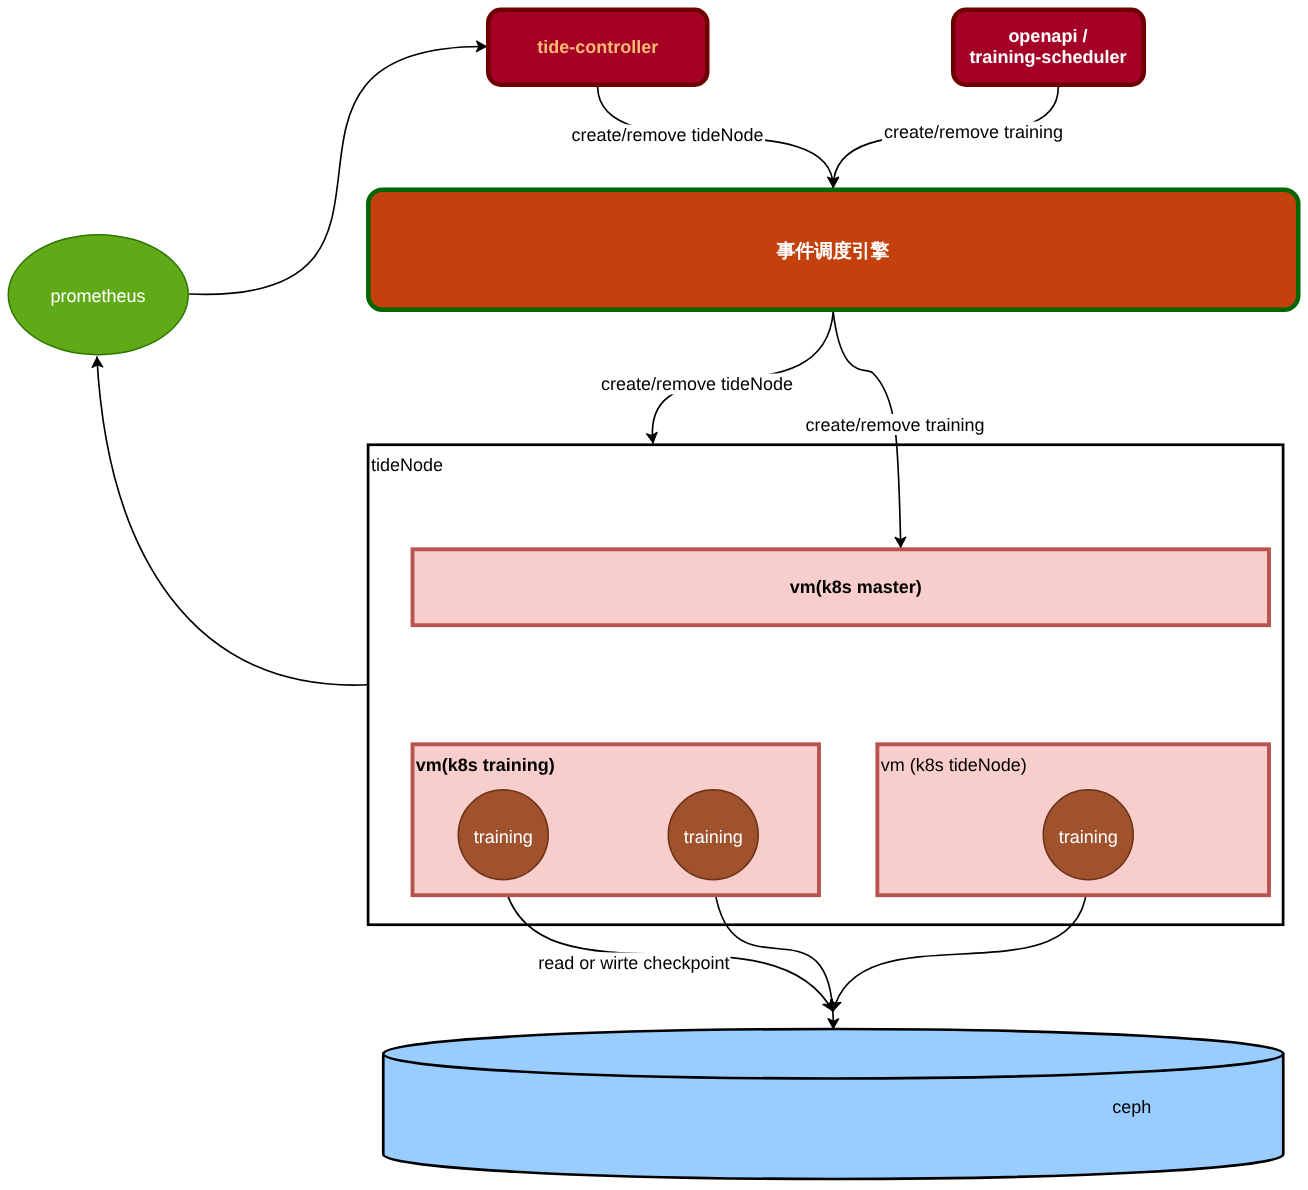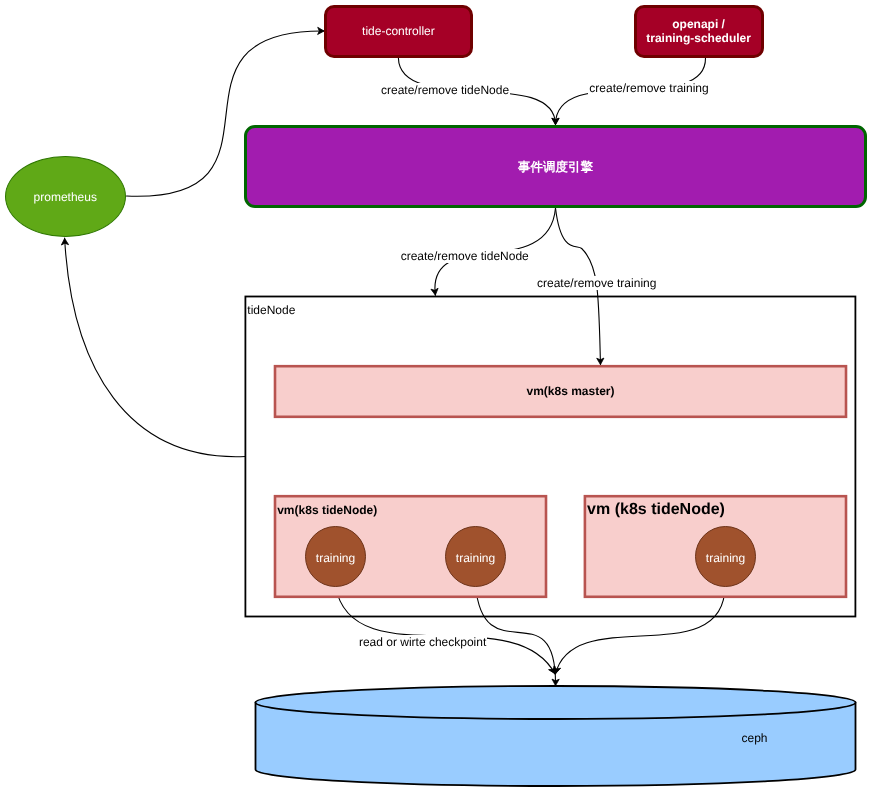--- a/index.html
+++ b/index.html
@@ -44,53 +44,53 @@
   <svg class="layer" viewBox="0 0 872 793">
 
     <rect x="245.4" y="296.5" width="610" height="320" fill="none" stroke="#000000" stroke-width="1.8"></rect>
     <rect x="275" y="366.2" width="571" height="50.6" fill="#F8CECC" stroke="#B85450" stroke-width="2.6"></rect>
     <rect x="275" y="496.2" width="271" height="100.6" fill="#F8CECC" stroke="#B85450" stroke-width="2.6"></rect>
     <rect x="584.9" y="496.2" width="261.1" height="100.6" fill="#F8CECC" stroke="#B85450" stroke-width="2.6"></rect>
   </svg>
 
   <div class="node" style="left:323.8px;top:4.9px;width:149.3px;height:53px;background:#A50026;
               border:3.1px solid #6F0000;border-radius:10px;">
-    <span class="nlabel" style="color:#ffffff;font-weight:normal;">tide-controller</span>
+    <span class="nlabel" style="color:#fdba74;font-weight:bold;">tide-controller</span>
   </div>
 
   <div class="node" style="left:633.6px;top:4.9px;width:130px;height:53px;background:#A50026;
               border:3.1px solid #6F0000;border-radius:10px;flex-direction:column;">
     <span class="nlabel" style="color:#fff;font-weight:bold;">openapi /</span>
     <span class="nlabel" style="color:#fff;font-weight:bold;">training-scheduler</span>
   </div>
 
-  <div class="node" style="left:243.7px;top:124.7px;width:623.4px;height:83.2px;background:#a21caf;
+  <div class="node" style="left:243.7px;top:124.7px;width:623.4px;height:83.2px;background:#c2410c;
               border:3.2px solid #006600;border-radius:11px;">
     <span class="nlabel" style="color:#fff;font-weight:bold;font-size:12.5px;position:relative;top:0.6px;">事件调度引擎</span>
   </div>
 
   <div class="node" style="left:4.9px;top:155.7px;width:120.8px;height:80.9px;background:#60A917;
               border:1.5px solid #2D7600;border-radius:50%;">
     <span class="nlabel" style="color:#fff;position:relative;top:1.2px;">prometheus</span>
   </div>
 
   <div style="position:absolute;left:247.3px;top:303px;font-size:12px;color:#000;line-height:14px;">tideNode</div>
 
   <div class="node" style="left:273.7px;top:364.9px;width:573.6px;height:53.1px;background:transparent;">
     <span class="nlabel" style="color:#000;font-weight:bold;margin-left:20px;">vm(k8s master)</span>
   </div>
 
   <div style="position:absolute;left:273.7px;top:494.9px;width:273.6px;height:103.1px;
               box-sizing:border-box;background:transparent;">
-    <div style="position:absolute;left:3.5px;top:8px;font-size:12px;font-weight:bold;color:#000;line-height:14px;">vm(k8s tideNode)</div>
+    <div style="position:absolute;left:3.5px;top:8px;font-size:12px;font-weight:bold;color:#000;line-height:14px;">vm(k8s training)</div>
   </div>
 
   <div style="position:absolute;left:583.6px;top:494.9px;width:263.7px;height:103.1px;
               box-sizing:border-box;background:transparent;">
-    <div style="position:absolute;left:3.5px;top:8px;font-size:16px;font-weight:bold;color:#000;line-height:14px;">vm (k8s tideNode)</div>
+    <div style="position:absolute;left:3.5px;top:8px;font-size:12px;font-weight:normal;color:#000;line-height:14px;">vm (k8s tideNode)</div>
   </div>
 
   <div class="node" style="left:305px;top:526px;width:61px;height:61px;background:#A0522D;
               border:1.5px solid #6D3319;border-radius:50%;">
     <span class="nlabel" style="color:#fff;position:relative;top:1.7px;">training</span>
   </div>
   <div class="node" style="left:445px;top:526px;width:61px;height:61px;background:#A0522D;
               border:1.5px solid #6D3319;border-radius:50%;">
     <span class="nlabel" style="color:#fff;position:relative;top:1.7px;">training</span>
   </div>

